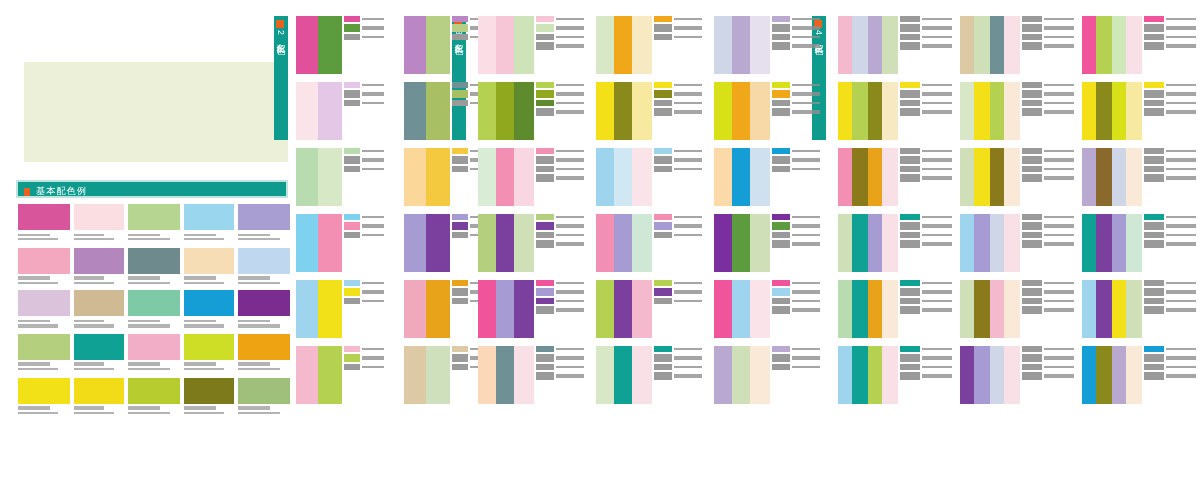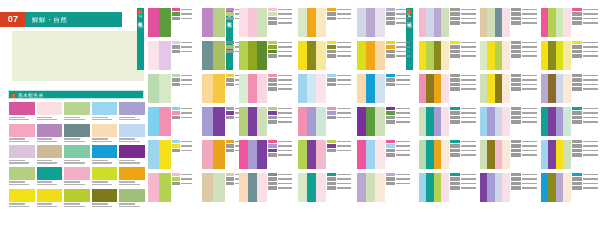--- a/index.html
+++ b/index.html
@@ -54,25 +54,20 @@
   .irow{height:3.4px;margin-bottom:1.1px;display:flex;align-items:center;}
   .itag{height:3.4px;}
   .itxt{flex:1;height:1.5px;background:#8f8f8f;opacity:.8;margin-left:.8px;}
 </style>
 </head>
 <body>
 
 <div id="page">
 
   <div id="left-panel">
-    <div class="hdr">
-      <div class="hdr-bar"></div>
-      <div class="hdr-num">07</div>
-      <div class="hdr-title">鮮鮮・自然</div>
-    </div>
     <div class="cream"></div>
 
     <div class="tblbar">
       <span class="mk"></span>
       <span class="tx">基本配色例</span>
     </div>
 
     <div id="swgrid">
         <div class="sw">
           <div class="sw-chip" style="background: rgb(217, 85, 155);"></div>

